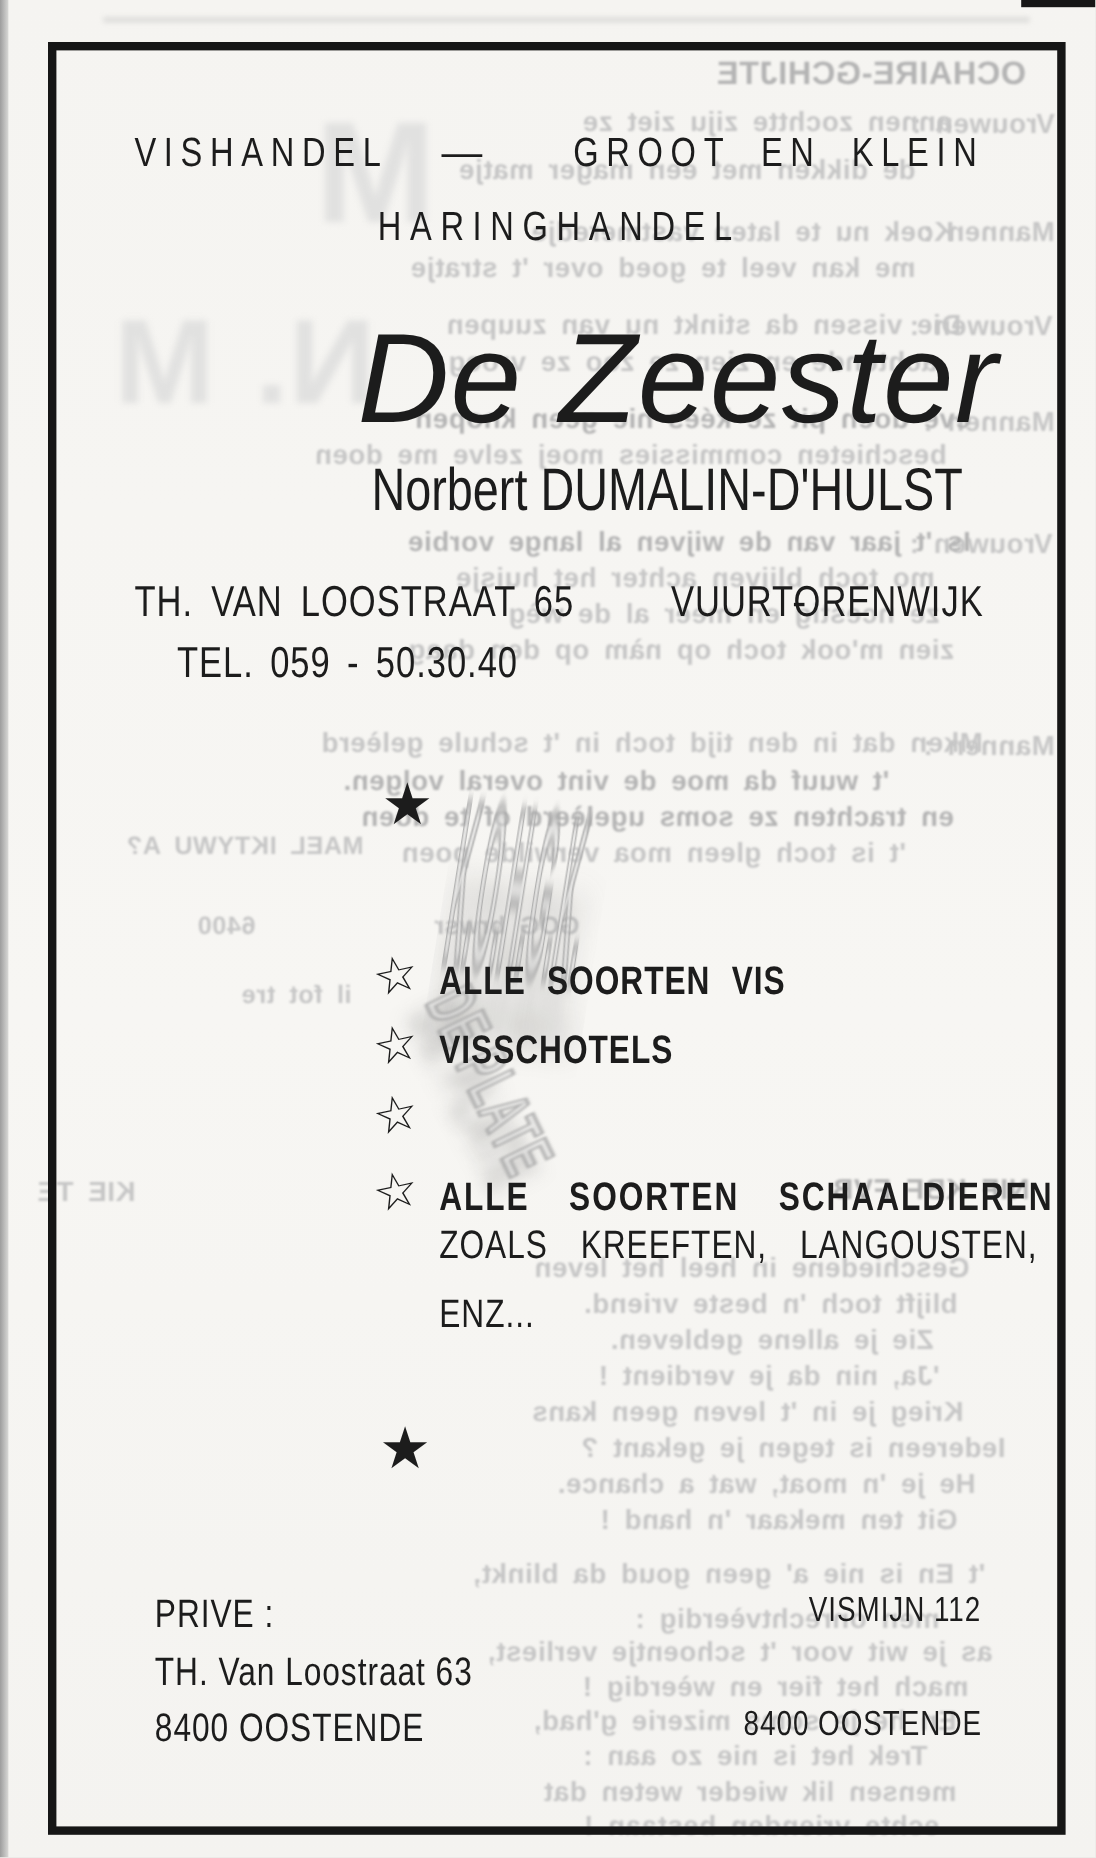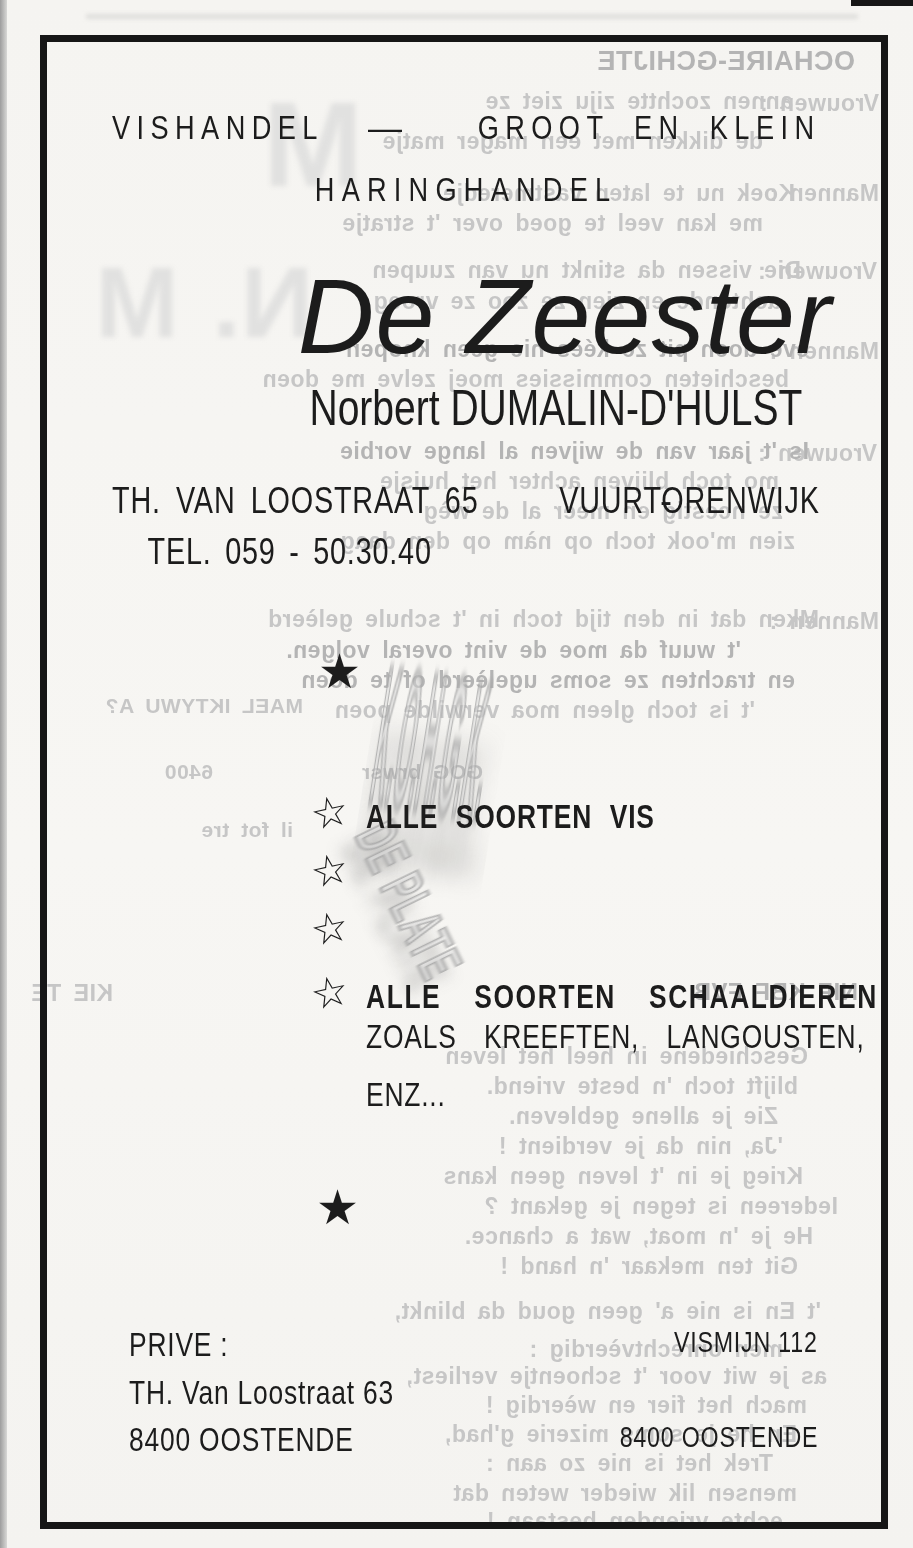--- a/index.html
+++ b/index.html
@@ -152,20 +152,21 @@
 
   <div id="wm1" class="wm">K.O.H.G.K.</div>
   <div id="wm2" class="wm">DE PLATE</div>
 
   <div class="prod-row" style="top:798px">
     <span class="bullet">☆</span>
     <span class="plabel"><span class="cx">ALLE SOORTEN VIS</span></span>
   </div>
   <div class="prod-row" style="top:856px">
     <span class="bullet">☆</span>
+    <span class="plabel"><span class="cx">VISSCHOTELS</span></span>
   </div>
   <div class="prod-row" style="top:914px">
     <span class="bullet">☆</span>
   </div>
   <div class="prod-row" style="top:978px">
     <span class="bullet">☆</span>
     <span class="plabel wide"><span class="cx">ALLE SOORTEN SCHAALDIEREN</span></span>
   </div>
   <div class="abs ink contline" style="top:1018px">
     <span class="cx">ZOALS KREEFTEN, LANGOUSTEN,</span>

